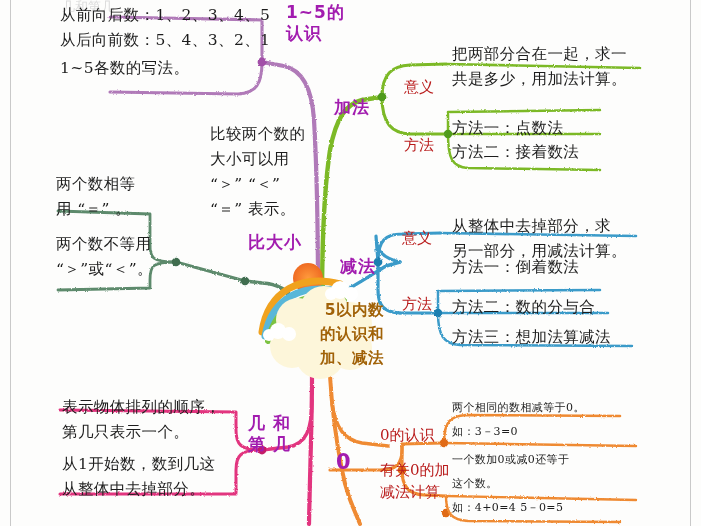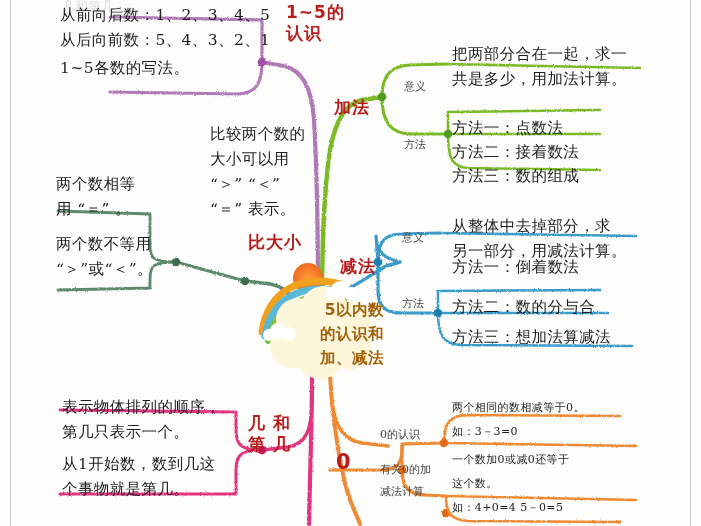--- a/index.html
+++ b/index.html
@@ -27,32 +27,32 @@
     letter-spacing:0.4px;
     white-space:nowrap;
   }
   .txt.sm{font-size:11px;line-height:24px;}
 
   
   .blabel{
     position:absolute;
     font-family:"DejaVu Sans","Liberation Sans",sans-serif;
     font-weight:bold;
-    color:#b91c1c;
+    color:#a21caf;
     font-size:17px;
     line-height:21px;
     letter-spacing:1px;
     white-space:nowrap;
   }
   
   .slabel{
     position:absolute;
-    font-size:11px;
+    font-size:15px;
     line-height:22px;
-    color:#404040;
+    color:#b91c1c;
     white-space:nowrap;
   }
 
   
   #center{
     position:absolute;
     left:256px;top:262px;
     width:128px;height:118px;
   }
   .cloud{
@@ -215,23 +215,20 @@
   </div>
   <div class="slabel" style="left:404px;top:134px;">
     <div>方法</div>
   </div>
   <div class="txt" style="left:452px;top:116px;">
     <div>方法一：点数法</div>
   </div>
   <div class="txt" style="left:452px;top:140px;">
     <div>方法二：接着数法</div>
   </div>
-  <div class="txt" style="left:452px;top:164px;">
-    <div>方法三：数的组成</div>
-  </div>
 
   <div class="blabel" style="left:248px;top:232px;">
     <div>比大小</div>
   </div>
   <div class="txt" style="left:166px;top:122px;margin-left:44px;">
     <div>比较两个数的</div>
     <div>大小可以用</div>
     <div>“＞”  “＜”</div>
     <div>“＝” 表示。</div>
   </div>
@@ -270,21 +267,21 @@
   <div class="blabel" style="left:248px;top:413px;text-align:center;">
     <div>几 和</div>
     <div>第 几</div>
   </div>
   <div class="txt" style="left:62px;top:395px;">
     <div>表示物体排列的顺序，</div>
     <div>第几只表示一个。</div>
   </div>
   <div class="txt" style="left:62px;top:452px;">
     <div>从1开始数，数到几这</div>
-    <div>个事物就是第几。</div>
+    <div>从整体中去掉部分。</div>
   </div>
 
   <div class="blabel" style="left:336px;top:452px;font-size:21px;">
     <div>0</div>
   </div>
   <div class="slabel" style="left:380px;top:424px;">
     <div>0的认识</div>
   </div>
   <div class="txt sm" style="left:452px;top:396px;">
     <div>两个相同的数相减等于0。</div>

